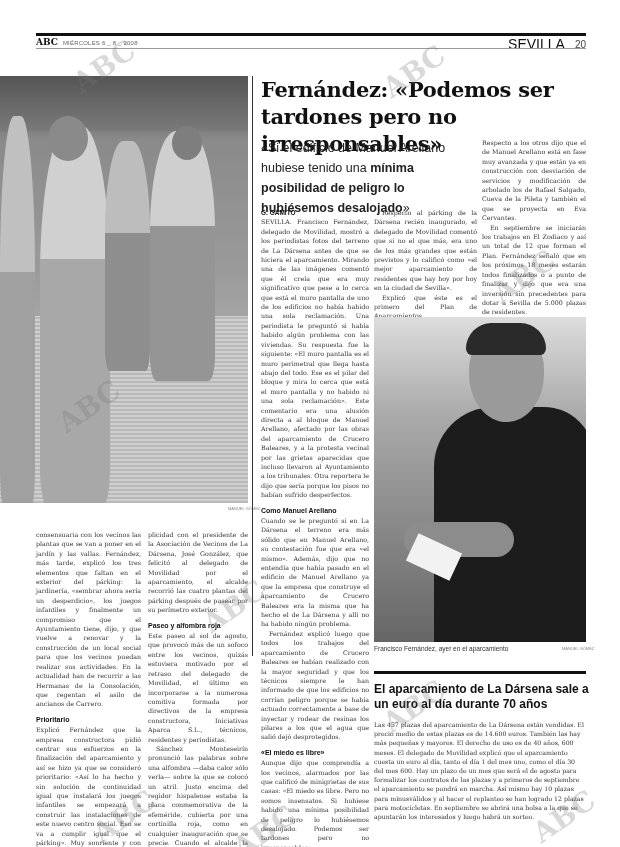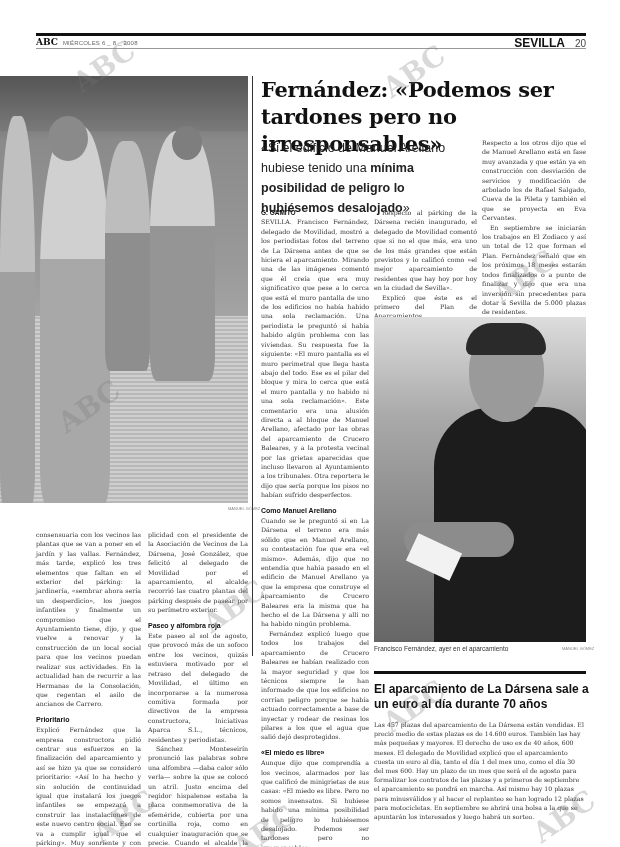--- a/index.html
+++ b/index.html
@@ -3,21 +3,21 @@
 <meta charset="utf-8">
 <style>
   html, body { margin:0; padding:0; }
   body { width:620px; height:847px; background:#fff; position:relative; overflow:hidden; font-family:"DejaVu Serif", serif; color:#222; }
   .abs { position:absolute; }
   .topbar { left:36px; top:33px; width:550px; height:3px; background:#111; }
   .hdr-left { left:36px; top:37px; font-family:"Liberation Sans", sans-serif; font-size:8px; color:#111; display:flex; align-items:baseline; gap:5px; }
   .hdr-abc { font-weight:bold; font-size:9px; font-family:"DejaVu Serif", serif; }
   .hdr-date { font-size:6px; color:#666; letter-spacing:0.2px; }
   .hdr-right { right:34px; top:36px; display:flex; align-items:center; gap:10px; font-family:"Liberation Sans", sans-serif; }
-  .hdr-section { font-weight:bold; font-size:12px; color:#111; }
+  .hdr-section { font-weight:normal; font-size:14px; color:#111; }
   .hdr-page { font-size:10px; color:#444; }
   .hdr-sep { left:36px; top:48px; width:550px; height:1px; background:#999; }
   .photo1 { left:0; top:76px; width:248px; height:427px; background:
       linear-gradient(180deg, #3a3a3a 0%, #6b6b6b 8%, #8a8a8a 15%, #9a9a9a 45%, #b0b0b0 70%, #c8c8c8 100%); overflow:hidden; }
   .photo1 .ceiling { position:absolute; left:0; top:0; width:100%; height:55px; background:linear-gradient(180deg,#555,#7a7a7a); }
   .photo1 .floor { position:absolute; left:0; top:240px; width:100%; height:187px; background:repeating-linear-gradient(0deg,#b8b8b8 0 2px,#cfcfcf 2px 4px); }
   .person { position:absolute; border-radius:40% 40% 10% 10%; }
   .credit { font-family:"Liberation Sans", sans-serif; font-size:4px; color:#888; }
   .vline { left:252px; top:76px; width:1px; height:580px; background:#333; }
   .headline { left:261px; top:76px; width:330px; font-family:"DejaVu Serif", serif; font-weight:bold; font-size:21px; line-height:27px; color:#111; letter-spacing:-0.3px; }

